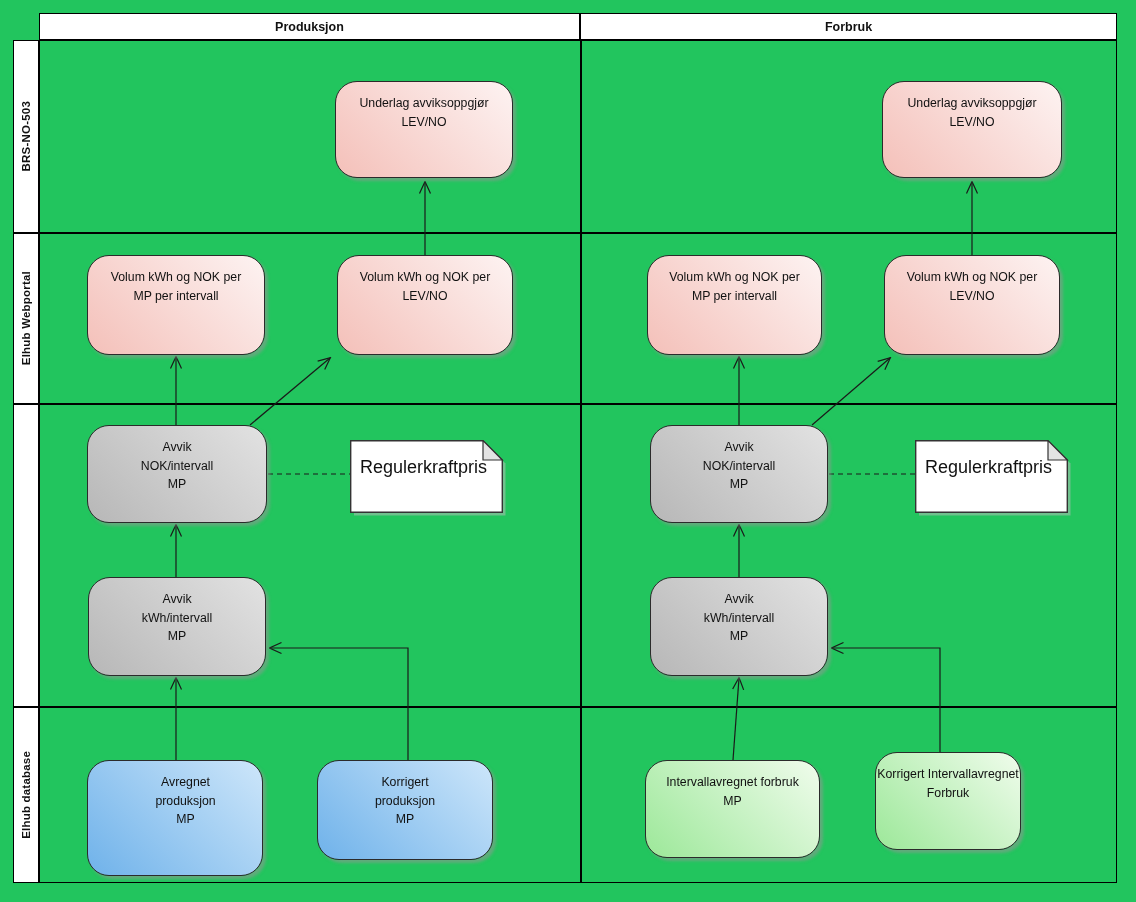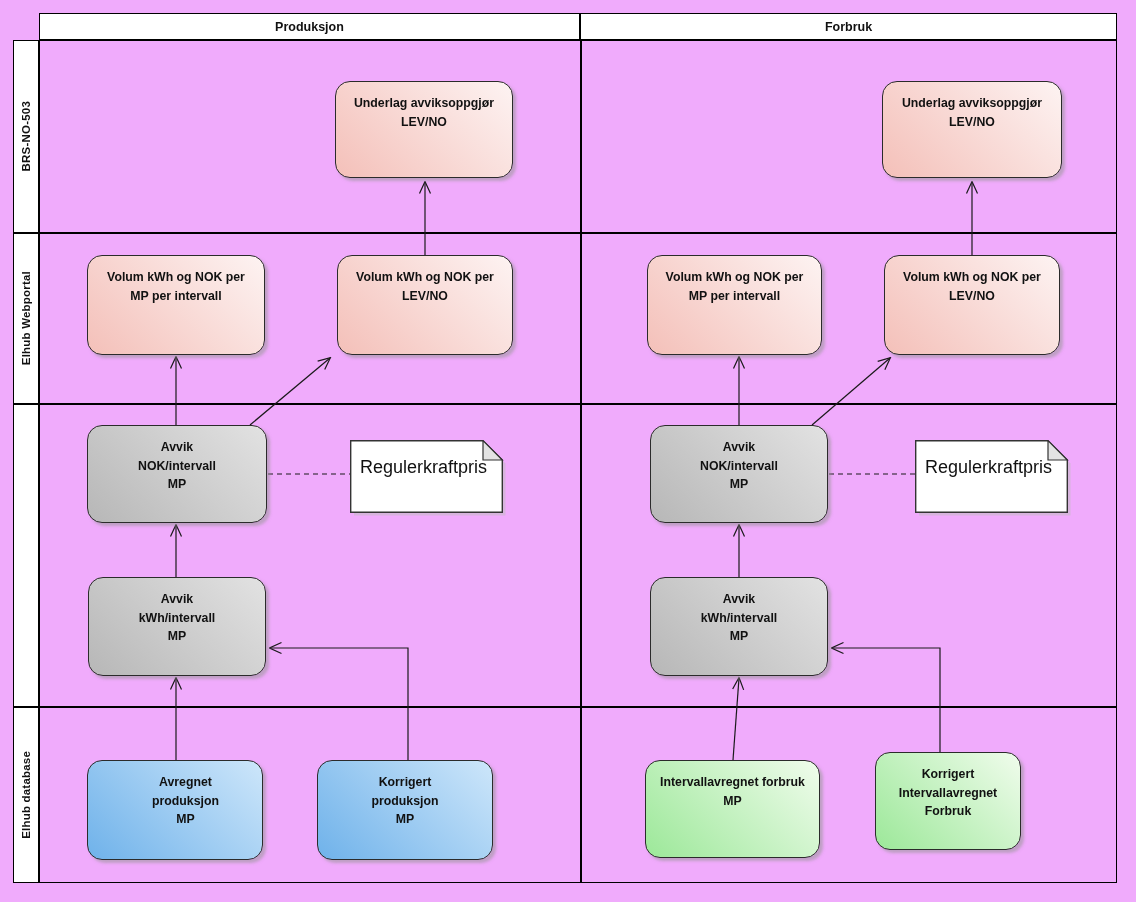--- a/index.html
+++ b/index.html
@@ -1,36 +1,36 @@
 <!DOCTYPE html>
 <html><head>
 <meta charset="utf-8">
 <style>
   html,body{margin:0;padding:0;background:#ffffff;}
   .canvas{
-    position:relative;width:1136px;height:902px;background:#f0abfc;overflow:hidden;
+    position:relative;width:1136px;height:902px;background:#22c55e;overflow:hidden;
     font-family:"Liberation Sans","DejaVu Sans",sans-serif;color:#111;
   }
   
   .content-frame{position:absolute;left:39px;top:40px;width:1078px;height:843px;border:1.6px solid #000;box-sizing:border-box;}
   .col-header{position:absolute;top:13px;height:27px;border:1.6px solid #000;box-sizing:border-box;background:#fff;
     display:flex;align-items:center;justify-content:center;font-weight:bold;font-size:12.5px;}
   .hdr-prod{left:39px;width:541px;}
   .hdr-forb{left:580px;width:537px;}
   .lane-line{position:absolute;left:39px;width:1078px;height:2.3px;background:#000;}
   .col-divider{position:absolute;left:580px;top:40px;width:1.7px;height:843px;background:#000;}
   .side-cell{position:absolute;left:13px;width:26px;border:1.3px solid #000;box-sizing:border-box;background:#fff;
     display:flex;align-items:center;justify-content:center;}
   .side-cell span{
     writing-mode:vertical-rl;transform:rotate(180deg);
     font-weight:bold;font-size:11.5px;white-space:nowrap;letter-spacing:.2px;}
   
-  .node{position:absolute;border:1.3px solid #2b2b2b;border-radius:15px;box-sizing:border-box;
+  .node{position:absolute;border:1.3px solid #2b2b2b;border-radius:22px;box-sizing:border-box;
     box-shadow:3px 3px 3px rgba(150,150,150,.55);
-    font-weight:bold;font-size:12.3px;line-height:18.5px;text-align:center;
+    font-weight:normal;font-size:12.3px;line-height:18.5px;text-align:center;
     white-space:pre-line;padding-top:12px;}
   
   .note{position:absolute;width:158px;height:78px;}
   .note svg{position:absolute;left:0;top:0;}
   .note .note-text{position:absolute;left:10px;top:17px;font-size:18px;font-weight:normal;white-space:nowrap;}
   .overlay{position:absolute;left:0;top:0;width:1136px;height:902px;pointer-events:none;}
   .overlay path{stroke:#1a1a1a;stroke-width:1.2;fill:none;}
   .overlay path.dash{stroke-dasharray:5,4;}
 </style>
 </head>
@@ -93,21 +93,21 @@
   <div class="node" style="left: 87px; top: 255px; width: 178px; height: 100px; background: linear-gradient(225deg, rgb(253, 243, 242) 0%, rgb(244, 192, 185) 100%);">Volum kWh og NOK per
 MP per intervall</div>
   <div class="node" style="left: 337px; top: 255px; width: 176px; height: 100px; background: linear-gradient(225deg, rgb(253, 243, 242) 0%, rgb(244, 192, 185) 100%);">Volum kWh og NOK per
 LEV/NO</div>
   <div class="node" style="left: 87px; top: 425px; width: 180px; height: 98px; background: linear-gradient(225deg, rgb(226, 226, 226) 0%, rgb(183, 183, 183) 100%);">Avvik
 NOK/intervall
 MP</div>
   <div class="node" style="left: 88px; top: 577px; width: 178px; height: 99px; background: linear-gradient(225deg, rgb(226, 226, 226) 0%, rgb(183, 183, 183) 100%);">Avvik
 kWh/intervall
 MP</div>
-  <div class="node" style="left: 87px; top: 760px; width: 176px; height: 100px; background: linear-gradient(225deg, rgb(205, 230, 250) 0%, rgb(111, 178, 234) 100%); padding-left: 21px;">Avregnet
+  <div class="node" style="left: 87px; top: 760px; width: 176px; height: 116px; background: linear-gradient(225deg, rgb(205, 230, 250) 0%, rgb(111, 178, 234) 100%); padding-left: 21px;">Avregnet
 produksjon
 MP</div>
   <div class="node" style="left: 317px; top: 760px; width: 176px; height: 100px; background: linear-gradient(225deg, rgb(205, 230, 250) 0%, rgb(111, 178, 234) 100%);">Korrigert
 produksjon
 MP</div>
 
   <div class="note" style="left:350px;top:440px;">
     <svg width="158" height="78">
       <path d="M4,4 L136,4 L155.5,23.5 L155.5,75.5 L4,75.5 Z" fill="#bdbdbd" opacity="0.5" stroke="none"></path>
       <path d="M0.7,0.7 L133,0.7 L152.3,20 L152.3,72.3 L0.7,72.3 Z" fill="#ffffff" stroke="#333" stroke-width="1.4"></path>

